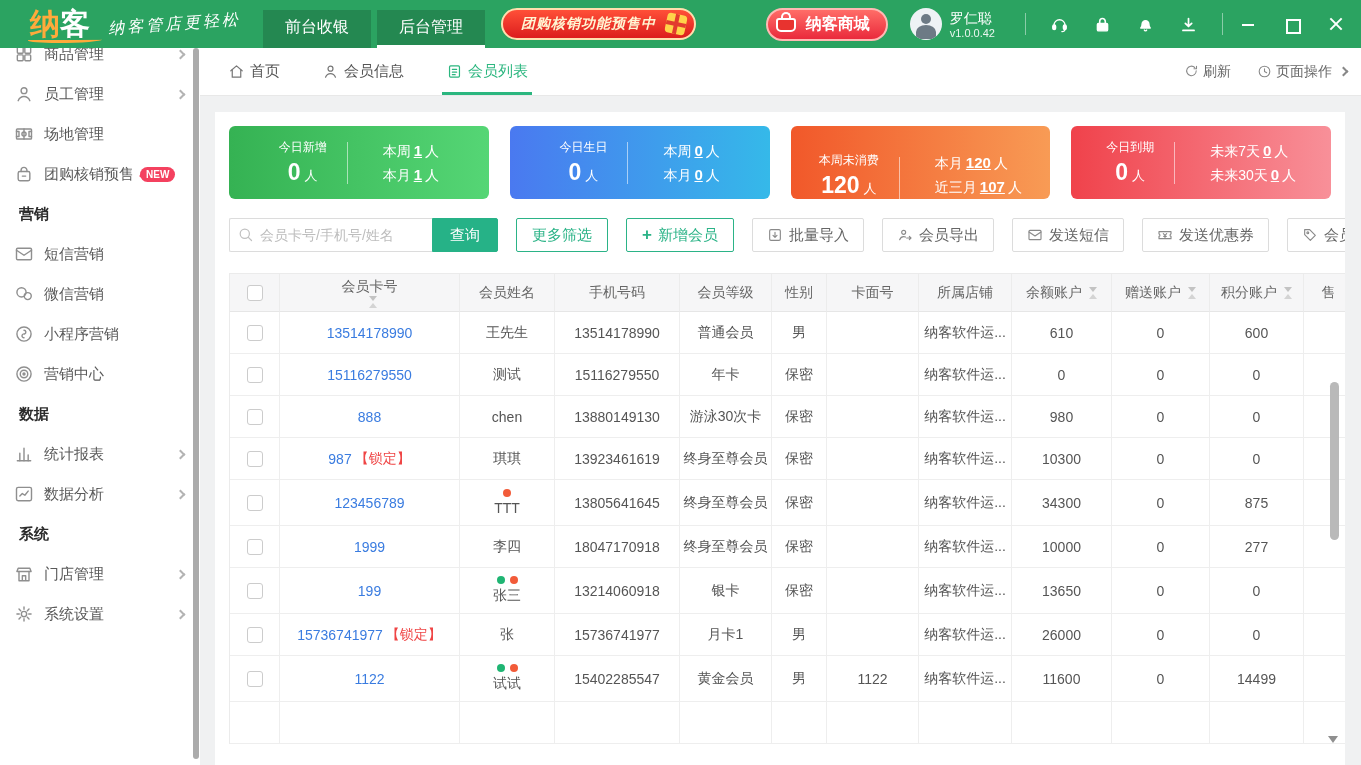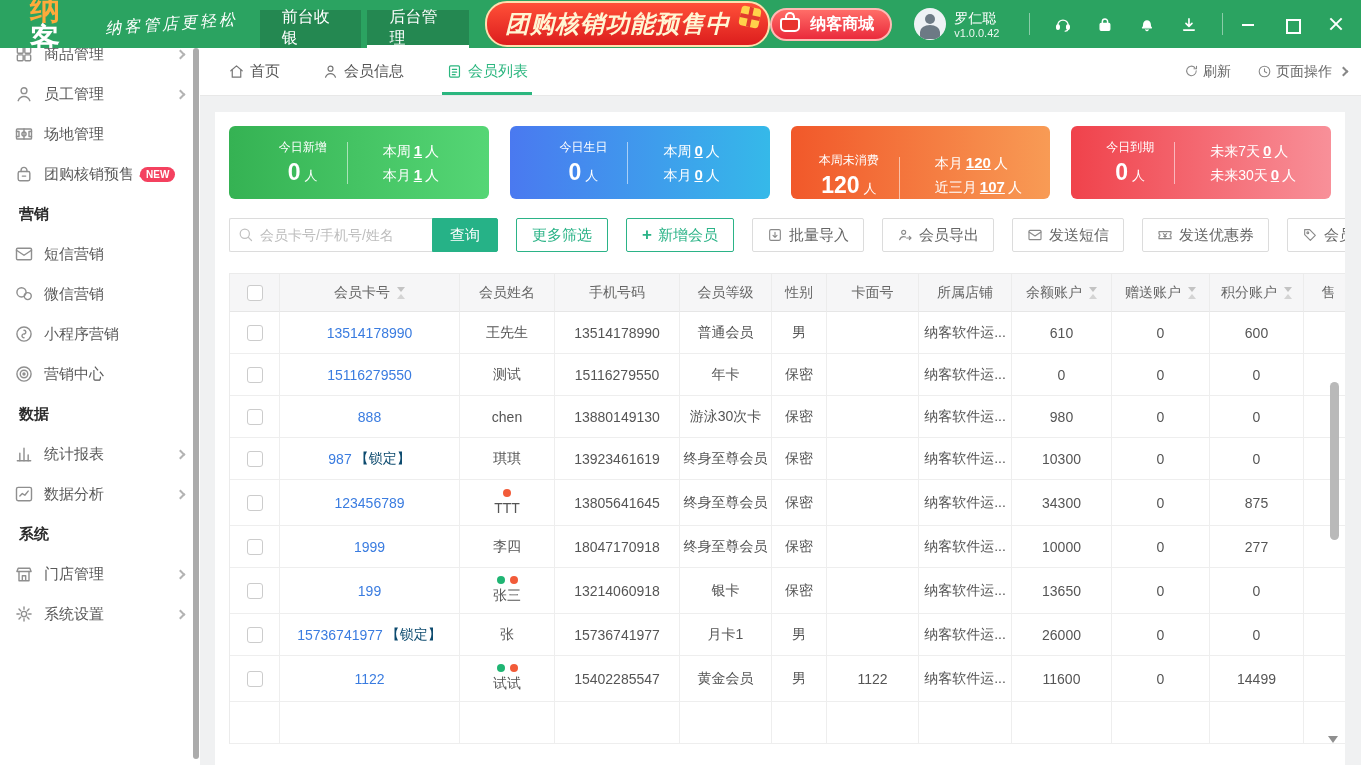--- a/index.html
+++ b/index.html
@@ -9,21 +9,21 @@
 
   
   .topbar { height:48px; background:#2ba361; display:flex; align-items:center; flex-shrink:0; position:relative; }
   .logo { margin-left:30px; font-size:30px; font-weight:bold; line-height:1; position:relative; }
   .logo .lp { color:#ffaa3b; } .logo .ls { color:#fff; }
   .logo .swoosh { position:absolute; left:-2px; bottom:-4px; width:74px; height:6px; border-bottom:3px solid #ffaa3b; border-radius:0 0 60% 40%; }
   .tagline { color:#fff; font-style:italic; font-size:16px; margin-left:18px; letter-spacing:3px; transform:rotate(-4deg); white-space:nowrap; }
   .topnav { display:flex; margin-left:22px; height:48px; align-items:flex-end; gap:6px; }
   .topnav .nav-btn { height:38px; padding:0 22px; background:rgba(0,0,0,.16); color:#fff; font-size:16px; display:flex; align-items:center; border-bottom:3px solid transparent; cursor:pointer; }
   .topnav .nav-btn.active { border-bottom:3px solid #fff; }
-  .promo { margin-left:16px; background:linear-gradient(180deg,#ff5038,#dc1d1d); border:2px solid #ffdfae; border-radius:22px; padding:5px 38px 5px 18px; color:#fff6d4; font-weight:bold; font-style:italic; font-size:24px; letter-spacing:1px; position:relative; white-space:nowrap; cursor:pointer; }
+  .promo { margin-left:16px; background:linear-gradient(180deg,#ff5038,#dc1d1d); border:2px solid #ffdfae; border-radius:22px; padding:5px 38px 5px 18px; color:#fff6d4; font-weight:bold; font-style:italic; font-size:14px; letter-spacing:1px; position:relative; white-space:nowrap; cursor:pointer; }
   .promo .gift { position:absolute; right:8px; top:4px; width:20px; height:20px; background:#ffd24a; border-radius:4px; transform:rotate(12deg); }
   .promo .gift:before { content:""; position:absolute; left:8px; top:0; width:4px; height:100%; background:#e23a2e; }
   .promo .gift:after { content:""; position:absolute; top:8px; left:0; height:4px; width:100%; background:#e23a2e; }
   .tb-spacer { flex:1; }
   .mall { position:relative; background:linear-gradient(180deg,#ff6d67,#ea2a3c); border:2px solid #ffb9b4; border-radius:18px; color:#fff; font-weight:bold; font-size:16px; padding:4px 16px 4px 38px; margin-right:22px; cursor:pointer; white-space:nowrap; }
   .mall .bag { position:absolute; left:8px; top:4px; width:20px; height:18px; }
   .mall .bag .body { position:absolute; left:0; bottom:0; width:20px; height:14px; border:2px solid #fff; border-radius:3px 3px 5px 5px; background:#e8332f; }
   .mall .bag .handle { position:absolute; left:5px; top:-2px; width:10px; height:9px; border:2px solid #fff; border-bottom:none; border-radius:6px 6px 0 0; }
   .userbox { display:flex; align-items:center; gap:8px; margin-right:18px; cursor:pointer; }
   .avatar { width:32px; height:32px; border-radius:50%; background:#eef2f5; position:relative; overflow:hidden; }
@@ -101,21 +101,21 @@
   .tcell { border-right:1px solid #eeeeee; border-bottom:1px solid #eeeeee; display:flex; align-items:center; justify-content:center; font-size:14px; color:#555; flex-shrink:0; overflow:hidden; }
   .thead .tcell { background:#f6f6f7; color:#666; height:38px; border-right:1px solid #ececec; border-bottom:1px solid #e6e6e6; }
   .tbody .tcell { height:42px; background:#fff; }
   .trow.tall .tcell { height:46px; }
   .checkbox { width:16px; height:16px; border:1px solid #ccc; border-radius:3px; background:#fff; cursor:pointer; }
   .sort { display:inline-flex; flex-direction:column; gap:2px; margin-left:7px; }
   .sort i { width:0; height:0; border-left:4px solid transparent; border-right:4px solid transparent; }
   .sort .dn { border-top:5px solid #c3c3c3; }
   .sort .up { border-bottom:5px solid #d4d4d4; }
   .cardlink { color:#3a7ce0; cursor:pointer; }
-  .locktag { color:#0c4a6e; margin-left:3px; }
+  .locktag { color:#ef4444; margin-left:3px; }
   .namecell { display:flex; flex-direction:column; align-items:center; justify-content:center; }
   .dots { display:flex; gap:5px; margin-bottom:3px; }
   .dot { width:8px; height:8px; border-radius:50%; }
   .dot.green { background:#1fb573; } .dot.orange { background:#f25b39; }
 
   
   .main-scroll { position:absolute; right:22px; top:334px; width:9px; height:158px; background:#b9b9b9; border-radius:5px; cursor:pointer; }
   .main-scroll-arrow { position:absolute; right:23px; top:688px; width:0; height:0; border-left:5px solid transparent; border-right:5px solid transparent; border-top:7px solid #8f8f8f; cursor:pointer; }
 </style>
 </head>
@@ -435,21 +435,21 @@
               </button>
             </span>
         </div>
 
 
         <div class="tablewrap">
           <div class="trow thead" id="thead">
               <div class="tcell" style="width: 50px;">
                 <span class="checkbox"></span>
               </div>
-              <div class="tcell" style="width: 180px;">
+              <div class="tcell" style="width: 180px; flex-direction: column;">
                 <span>会员卡号</span>
                 <span class="sort">
                   <i class="dn"></i>
                   <i class="up"></i>
                 </span>
               </div>
               <div class="tcell" style="width: 95px;">
                 <span>会员姓名</span>
               </div>
               <div class="tcell" style="width: 125px;">

